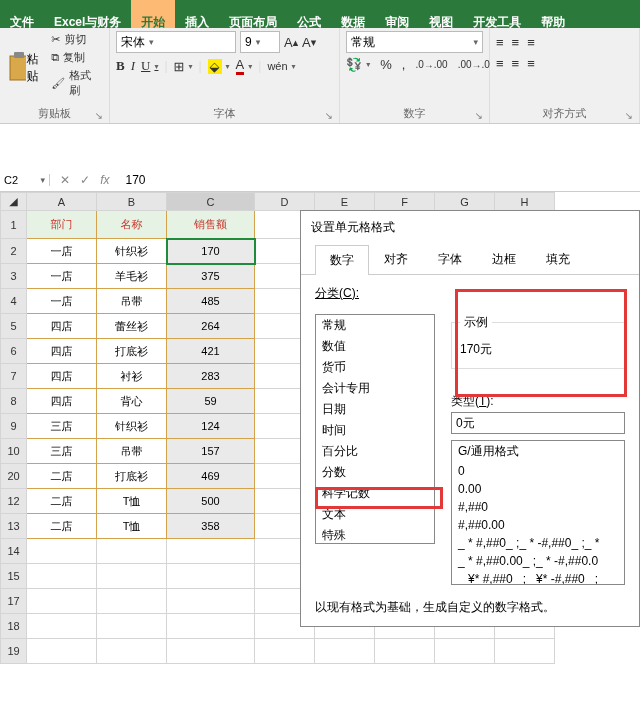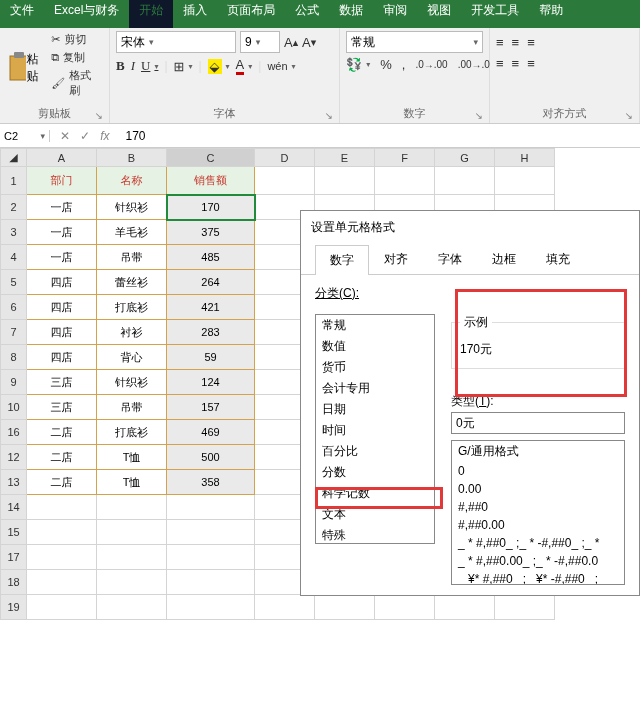--- a/index.html
+++ b/index.html
@@ -1,21 +1,21 @@
 <!DOCTYPE html>
 <html><head>
 <meta charset="utf-8">
 <style>
 * { box-sizing: border-box; margin: 0; padding: 0; font-family: "Microsoft YaHei", sans-serif; }
 body { background: #fff; width: 640px; height: 705px; overflow: hidden; font-size: 12px; }
 
 
 .tabs { background: #2b7a3b; color: #fff; height: 28px; display: flex; }
-.tab { padding: 2px 10px; cursor: default; font-size: 12px; }
-.tab.active { background: #0f172a; color: #2b7a3b; }
+.tab { padding: 14px 10px; cursor: default; font-size: 12px; font-weight: bold; }
+.tab.active { background: #fdba74; color: #2b7a3b; }
 
 
 .ribbon { background: #f0f0f0; height: 96px; display: flex; border-bottom: 1px solid #ccc; }
 .rgroup { border-right: 1px solid #ddd; display: flex; flex-direction: column; justify-content: space-between; padding: 3px 6px 0 6px; }
 .rgroup-label { text-align: center; font-size: 11px; color: #666; padding: 2px 0; position: relative; }
 .rgroup-label .expand { position: absolute; right: 0; bottom: 2px; font-size: 10px; color: #888; }
 .rgroup-body { display: flex; gap: 4px; flex: 1; }
 
 .paste-big { display: flex; flex-direction: row; align-items: center; justify-content: center; width: 40px; cursor: default; }
 .paste-big svg { margin-bottom: 2px; }
@@ -34,21 +34,21 @@
 .under { text-decoration: underline; font-family: "Times New Roman"; }
 
 .num-group-body { display: flex; flex-direction: column; gap: 4px; }
 .num-row1 { display: flex; }
 .num-row2 { display: flex; gap: 10px; align-items: center; }
 
 .align-group-body { display: flex; flex-direction: column; gap: 6px; padding-top: 4px; }
 .align-row { display: flex; gap: 8px; }
 
 
-.formula-row { display: flex; align-items: center; border-bottom: 1px solid #ccc; height: 24px; }
+.formula-row { display: flex; align-items: center; border-bottom: 1px solid #ccc; height: 24px; margin-top: 44px; }
 .namebox { width: 50px; border-right: 1px solid #ccc; padding: 0 4px; display: flex; align-items: center; justify-content: space-between; font-size: 11px; }
 .fx-btns { display: flex; align-items: center; gap: 10px; padding: 0 10px; color: #888; font-size: 12px; }
 .fx-input { flex: 1; padding: 0 6px; font-size: 12px; }
 .sheet { border-collapse: collapse; }
 .sheet th, .sheet td { border: 1px solid #d4d4d4; font-size: 11px; text-align: center; font-weight: normal; }
 .sheet th { background: #e6e6e6; color: #333; }
 .col-head th { height: 18px; }
 .row-head { background: #e6e6e6; width: 26px; }
 .colA, .colB { width: 70px; }
 .colC { width: 88px; }
@@ -337,21 +337,21 @@
   <td class="body-cell">三店</td>
   <td class="body-cell">吊带</td>
   <td class="sales-cell ">157</td>
   <td></td>
         <td></td>
         <td></td>
         <td></td>
         <td></td>
       </tr>
       <tr class="data-row">
-        <th class="row-head">16</th>
+        <th class="row-head">20</th>
   <td class="body-cell">二店</td>
   <td class="body-cell">打底衫</td>
   <td class="sales-cell ">469</td>
   <td></td>
         <td></td>
         <td></td>
         <td></td>
         <td></td>
       </tr>
       <tr class="data-row">
@@ -473,17 +473,18 @@
             <div class="fmt-item">0</div>
             <div class="fmt-item">0.00</div>
             <div class="fmt-item">#,##0</div>
             <div class="fmt-item">#,##0.00</div>
             <div class="fmt-item">_ * #,##0_ ;_ * -#,##0_ ;_ *</div>
             <div class="fmt-item">_ * #,##0.00_ ;_ * -#,##0.0</div>
             <div class="fmt-item">_ ¥* #,##0_ ;_ ¥* -#,##0_ ;</div>
           </div>
       </div>
     </div>
+    <div class="hint">以现有格式为基础，生成自定义的数字格式。</div>
   </div>
 
   <div class="focus-red-box" style="left:14px; top:276px; width:128px; height:22px"></div>
   <div class="focus-red-box" style="left:154px; top:78px; width:172px; height:108px"></div>
 </div>
 
 </body></html>

